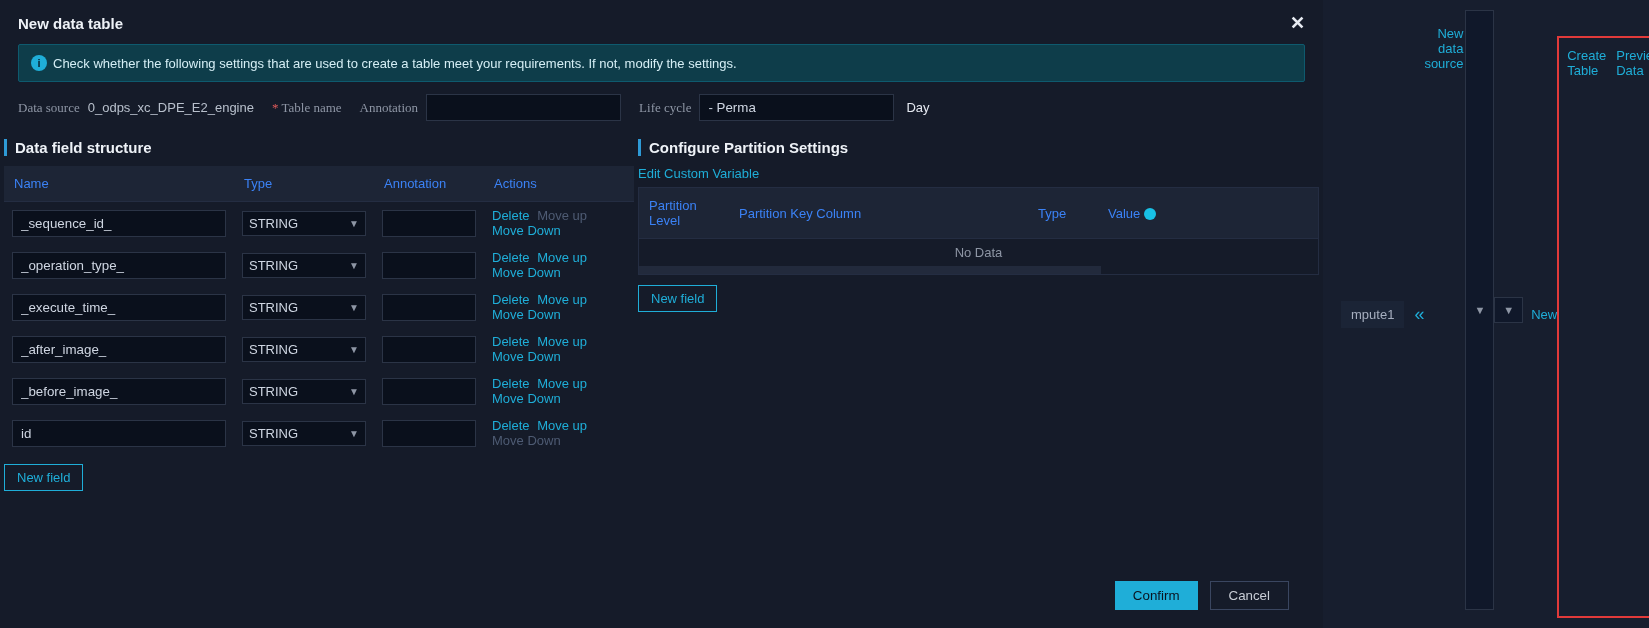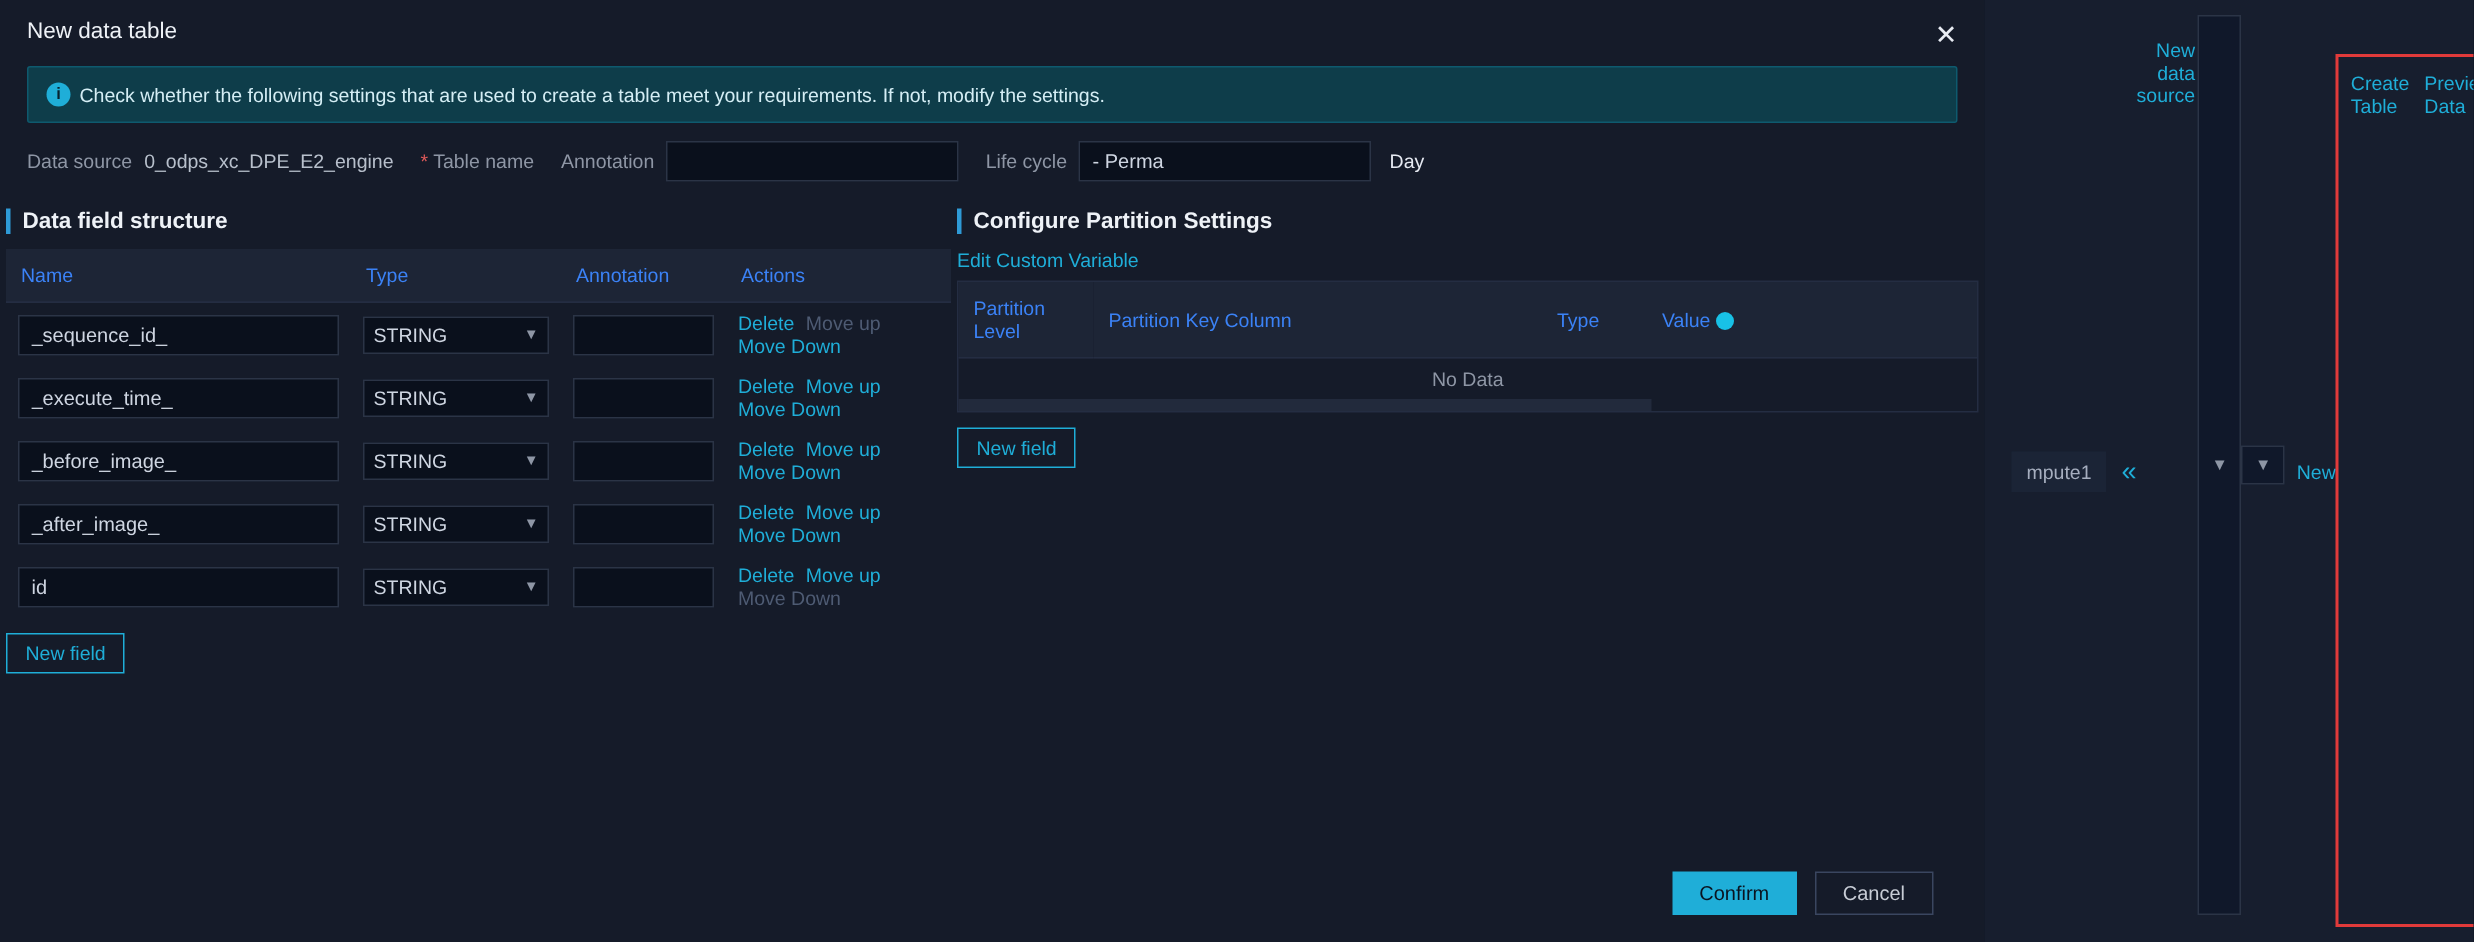--- a/index.html
+++ b/index.html
@@ -1,26 +1,26 @@
 <!DOCTYPE html>
 <html><head>
 <meta charset="utf-8">
 <style>
   * { box-sizing: border-box; margin: 0; padding: 0; }
   html, body { width: 1649px; height: 628px; font-family: Arial, sans-serif; font-size: 13px; background:#0e1420; color:#c8cdd6; overflow:hidden;}
   .root { display:flex; height:628px; width:1649px; }
   .modal-area { flex:0 0 1323px; position:relative; background:#151b29; display:flex; flex-direction:column;}
-  .modal-header { display:flex; align-items:flex-start; justify-content:space-between; padding:12px 18px 10px 18px;}
+  .modal-header { display:flex; align-items:center; justify-content:space-between; padding:12px 18px 10px 18px;font-weight:bold;}
   .modal-title { color:#eef2f7; font-size:15px;}
   .close-x { color:#e8ecf3; font-size:18px; cursor:pointer;}
   .info-bar { margin:0 18px 12px 18px; background:#0e3d4a; border:1px solid #0e5a6e; color:#d5eef5; padding:10px 12px; display:flex; align-items:center; gap:6px; border-radius:2px;}
   .info-icon { width:16px; height:16px; border-radius:50%; background:#1faed8; color:#07222e; font-weight:bold; font-size:11px; display:flex; align-items:center; justify-content:center;}
   .form-row { display:flex; align-items:center; gap:18px; padding:0 18px 10px 18px; flex-wrap:wrap;}
   .fgrp { display:flex; align-items:center; gap:8px;}
-  .flabel { color:#8e96a5;}
+  .flabel { color:#8e96a5;font-family:Liberation Serif, serif;}
   .flabel.req::before { content:"* "; color:#e05a5a;}
   .freadonly { color:#b8c0cc;}
   .finput { background:#0a101c; border:1px solid #2b3446; color:#cfd6e2; padding:5px 8px; min-width:140px;}
   .finput.small { min-width:70px;}
   .day { color:#e5e9f1; margin-left:4px;}
   .columns-area { display:flex; gap:4px; padding:0 4px; flex:1; min-height:0;}
   .left-pane { flex:0 0 630px;}
   .right-pane { flex:1; min-width:0;}
   .sec-title { border-left:3px solid #2e9ad6; padding-left:8px; color:#eef2f7; font-size:15px; margin:8px 0 10px 0; font-weight:600;}
   table.grid { width:100%; border-collapse:collapse;}
@@ -118,43 +118,54 @@
                 <td>
                   <div class="gselect">
                     <span>STRING</span>
                     <span class="chev">▼</span>
                   </div>
                 </td>
                 <td><input class="ginput" style=""></td>
                 <td><span class="act">Delete</span> <span class="act dim">Move up</span><br><span class="act">Move Down</span></td>
               </tr>
               <tr>
+                <td><input class="ginput" value="_operation_type_" style=""></td>
+                <td>
+                  <div class="gselect">
+                    <span>STRING</span>
+                    <span class="chev">▼</span>
+                  </div>
+                </td>
+                <td><input class="ginput" style=""></td>
+                <td><span class="act">Delete</span> <span class="act">Move up</span><br><span class="act">Move Down</span></td>
+              </tr>
+              <tr>
                 <td><input class="ginput" value="_execute_time_" style=""></td>
                 <td>
                   <div class="gselect">
                     <span>STRING</span>
                     <span class="chev">▼</span>
                   </div>
                 </td>
                 <td><input class="ginput" style=""></td>
                 <td><span class="act">Delete</span> <span class="act">Move up</span><br><span class="act">Move Down</span></td>
               </tr>
               <tr>
+                <td><input class="ginput" value="_after_image_" style=""></td>
+                <td>
+                  <div class="gselect">
+                    <span>STRING</span>
+                    <span class="chev">▼</span>
+                  </div>
+                </td>
+                <td><input class="ginput" style=""></td>
+                <td><span class="act">Delete</span> <span class="act">Move up</span><br><span class="act">Move Down</span></td>
+              </tr>
+              <tr>
                 <td><input class="ginput" value="_before_image_" style=""></td>
-                <td>
-                  <div class="gselect">
-                    <span>STRING</span>
-                    <span class="chev">▼</span>
-                  </div>
-                </td>
-                <td><input class="ginput" style=""></td>
-                <td><span class="act">Delete</span> <span class="act">Move up</span><br><span class="act">Move Down</span></td>
-              </tr>
-              <tr>
-                <td><input class="ginput" value="_after_image_" style=""></td>
                 <td>
                   <div class="gselect">
                     <span>STRING</span>
                     <span class="chev">▼</span>
                   </div>
                 </td>
                 <td><input class="ginput" style=""></td>
                 <td><span class="act">Delete</span> <span class="act">Move up</span><br><span class="act">Move Down</span></td>
               </tr>
               <tr>

